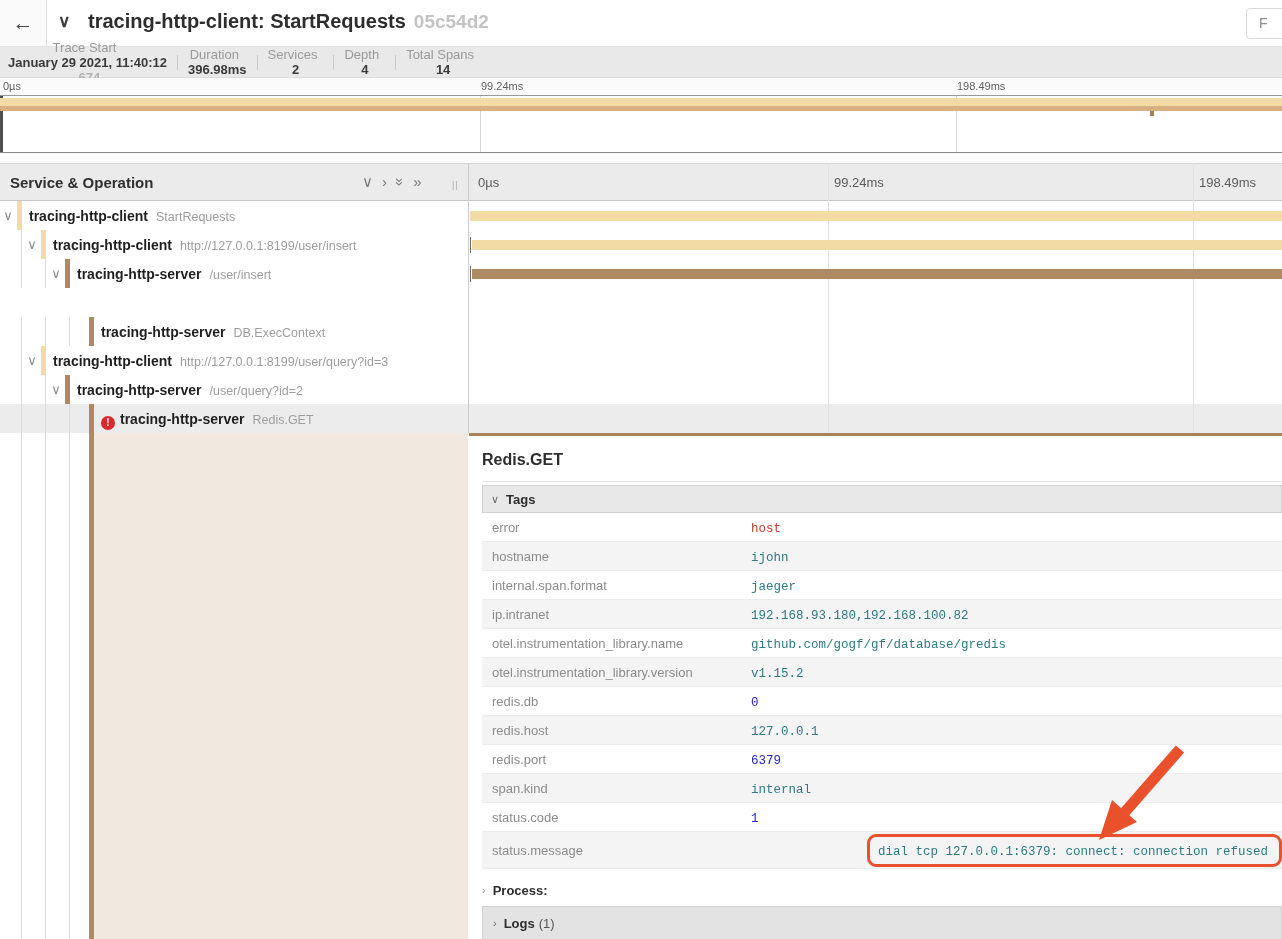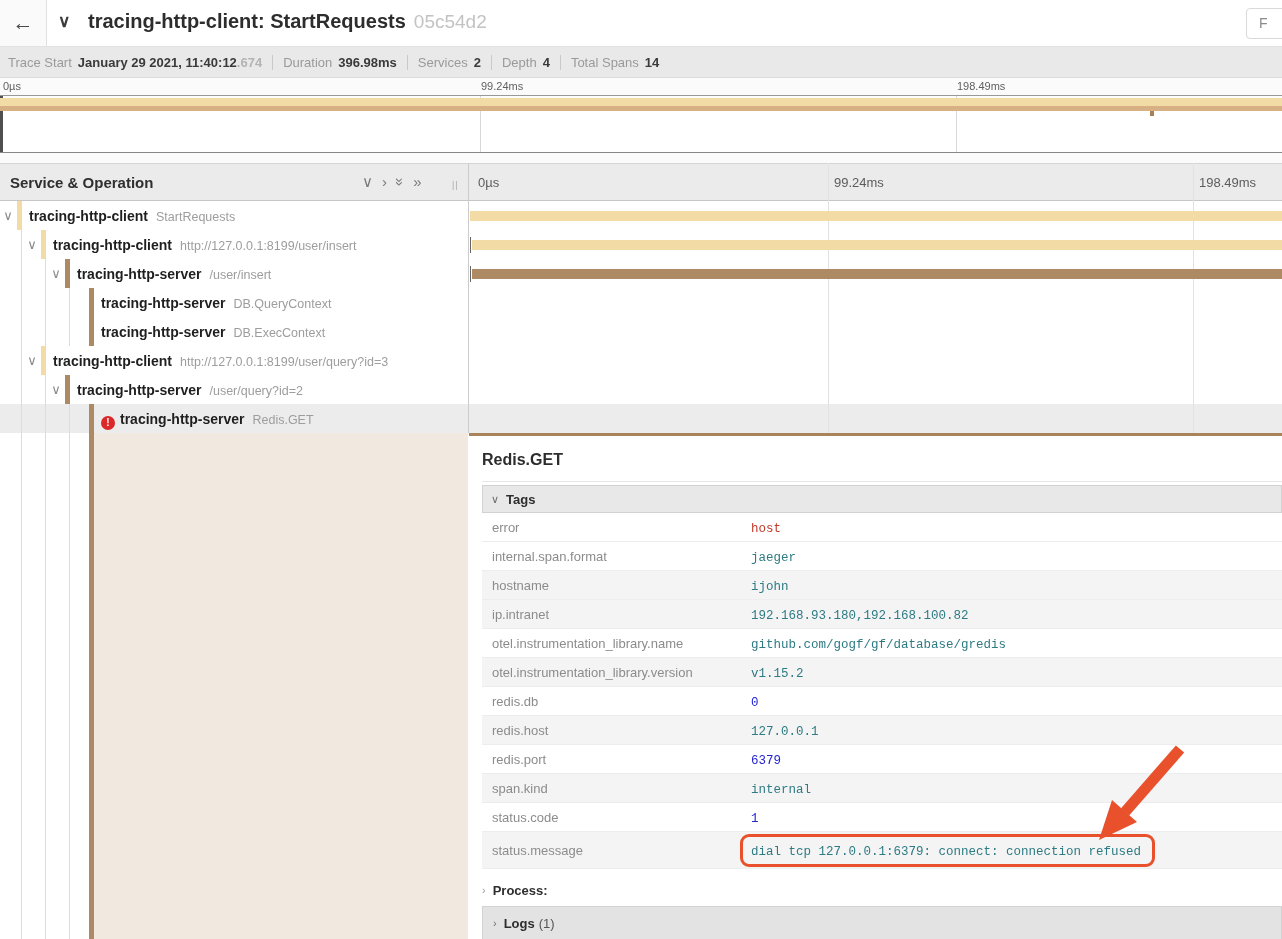--- a/index.html
+++ b/index.html
@@ -13,29 +13,29 @@
   #topbar { position:absolute; left:0; top:0; width:1282px; height:47px;
     background:#fff; border-bottom:1px solid #e2e2e2; }
   #back-cell { position:absolute; left:0; top:0; width:47px; height:46px;
     background:#fafafa; border-right:1px solid #e0e0e0;
     display:flex; align-items:center; justify-content:center;
     font-size:21px; color:#4a4a4a; cursor:pointer; }
   #title-chevron { position:absolute; left:58px; top:11px; font-size:17px;
     font-weight:bold; color:#3c3c3c; cursor:pointer; }
   #page-title { position:absolute; left:88px; top:10px; font-size:20px;
     font-weight:bold; color:#2d2d2d; white-space:nowrap; }
-  #trace-id { font-weight:normal; color:#c3c3c3; font-size:19px; margin-left:8px; }
+  #trace-id { font-weight:bold; color:#c3c3c3; font-size:19px; margin-left:8px; }
   #find-button { position:absolute; left:1246px; top:8px; width:60px; height:31px;
     border:1px solid #d9d9d9; border-radius:4px; background:#fff;
     font-size:14px; color:#8a8a8a; padding:6px 0 0 12px; }
   
   #statsbar { position:absolute; left:0; top:47px; width:1282px; height:31px;
     background:#e9e9e9; border-bottom:1px solid #dcdcdc;
     display:flex; align-items:center; padding-left:8px; font-size:13px; }
-  .stat-item { display:flex; align-items:center; white-space:nowrap; }
+  .stat-item { display:flex; align-items:center; white-space:nowrap;flex-direction:column; }
   .stat-label { color:#9a9a9a; margin-right:6px; }
   .stat-value { color:#3a3a3a; font-weight:bold; }
   .stat-muted { color:#b4b4b4; font-weight:bold; }
   .stat-sep { width:1px; height:15px; background:#c9c9c9; margin:0 10px; }
   
   #minimap { position:absolute; left:0; top:78px; width:1282px; height:85px; background:#fbfbfb; }
   #minimap-labels { position:absolute; left:0; top:0; width:1282px; height:17px; }
   .mini-tick-label { position:absolute; top:2px; font-size:11px; color:#5f5f5f; }
   #minimap-canvas { position:absolute; left:0; top:17px; width:1282px; height:58px;
     background:#fff; border-top:1px solid #999; border-bottom:1px solid #888; cursor:crosshair; }
@@ -87,21 +87,21 @@
   .acc-title { font-size:13px; font-weight:bold; color:#2e2e2e; }
   .acc-count { font-size:13px; color:#555; font-weight:normal; margin-left:4px; }
   #tags-table { width:800px; }
   .tag-row { display:flex; align-items:center; min-height:29px; border-bottom:1px solid #ededed; cursor:pointer;gap:36px; }
   .tag-row.alt { background:#f4f4f4; }
   .tag-key { width:233px; padding-left:10px; font-size:13px; color:#8c8c8c; flex-shrink:0; }
   .tag-value { font-family:"Liberation Mono", monospace; font-size:12.5px; }
   .tv-string { color:#2e7b84; }
   .tv-number { color:#2424d1; }
   .tv-bool { color:#c0392b; }
-  .tag-row.msg-row { min-height:37px; }
+  .tag-row.msg-row { min-height:37px;justify-content:space-between; }
   .highlight-box { display:inline-block; border:3px solid #e8512c; border-radius:9px;
     padding:4px 11px 5px 8px; margin-left:-11px; background:transparent; }
   #process-row { margin-top:7px; height:28px; display:flex; align-items:center; cursor:pointer; }
   #process-row .acc-chevron { color:#9a9a9a; }
   #logs-row { margin-top:2px; height:34px; background:#e3e3e3; border:1px solid #d2d2d2;
     display:flex; align-items:center; padding-left:10px; cursor:pointer; }
   
   #annotation-arrow { position:absolute; left:1088px; top:736px; z-index:10; pointer-events:none; }
 </style>
 </head>
@@ -196,27 +196,20 @@
       </div>
       <div class="span-row" style="top: 58px;">
         <div class="row-guide" style="left: 21px;"></div>
         <div class="row-guide" style="left: 45px;"></div>
         <span class="row-chevron" style="left: 49px;">∨</span>
         <div class="row-colorbar" style="left: 65px; background: rgb(174, 138, 100);"></div>
         <div class="row-text" style="left: 77px;"><span class="row-service">tracing-http-server</span><span class="row-op">/user/insert</span></div>
         <div class="bar-tick" style="left: 470px;"></div>
         <div class="span-bar" style="left: 472px; width: 810px; background: rgb(174, 138, 100);"></div>
       </div>
-      <div class="span-row" style="top: 87px;">
-        <div class="row-guide" style="left: 21px;"></div>
-        <div class="row-guide" style="left: 45px;"></div>
-        <div class="row-guide" style="left: 69px;"></div>
-        <div class="row-colorbar" style="left: 89px; background: rgb(174, 138, 100);"></div>
-        <div class="row-text" style="left: 101px;"><span class="row-service">tracing-http-server</span><span class="row-op">DB.QueryContext</span></div>
-      </div>
       <div class="span-row" style="top: 116px;">
         <div class="row-guide" style="left: 21px;"></div>
         <div class="row-guide" style="left: 45px;"></div>
         <div class="row-guide" style="left: 69px;"></div>
         <div class="row-colorbar" style="left: 89px; background: rgb(174, 138, 100);"></div>
         <div class="row-text" style="left: 101px;"><span class="row-service">tracing-http-server</span><span class="row-op">DB.ExecContext</span></div>
       </div>
       <div class="span-row" style="top: 145px;">
         <div class="row-guide" style="left: 21px;"></div>
         <span class="row-chevron" style="left: 25px;">∨</span>
@@ -252,27 +245,27 @@
 
       <div class="acc-header" id="tags-header">
         <span class="acc-chevron">∨</span>
         <span class="acc-title">Tags</span>
       </div>
       <div id="tags-table">
           <div class="tag-row">
             <div class="tag-key">error</div>
             <div><span class="tag-value tv-bool">host</span></div>
           </div>
+          <div class="tag-row alt">
+            <div class="tag-key">hostname</div>
+            <div><span class="tag-value tv-string">ijohn</span></div>
+          </div>
           <div class="tag-row">
             <div class="tag-key">internal.span.format</div>
             <div><span class="tag-value tv-string">jaeger</span></div>
-          </div>
-          <div class="tag-row alt">
-            <div class="tag-key">hostname</div>
-            <div><span class="tag-value tv-string">ijohn</span></div>
           </div>
           <div class="tag-row alt">
             <div class="tag-key">ip.intranet</div>
             <div><span class="tag-value tv-string">192.168.93.180,192.168.100.82</span></div>
           </div>
           <div class="tag-row">
             <div class="tag-key">otel.instrumentation_library.name</div>
             <div><span class="tag-value tv-string">github.com/gogf/gf/database/gredis</span></div>
           </div>
           <div class="tag-row alt">

